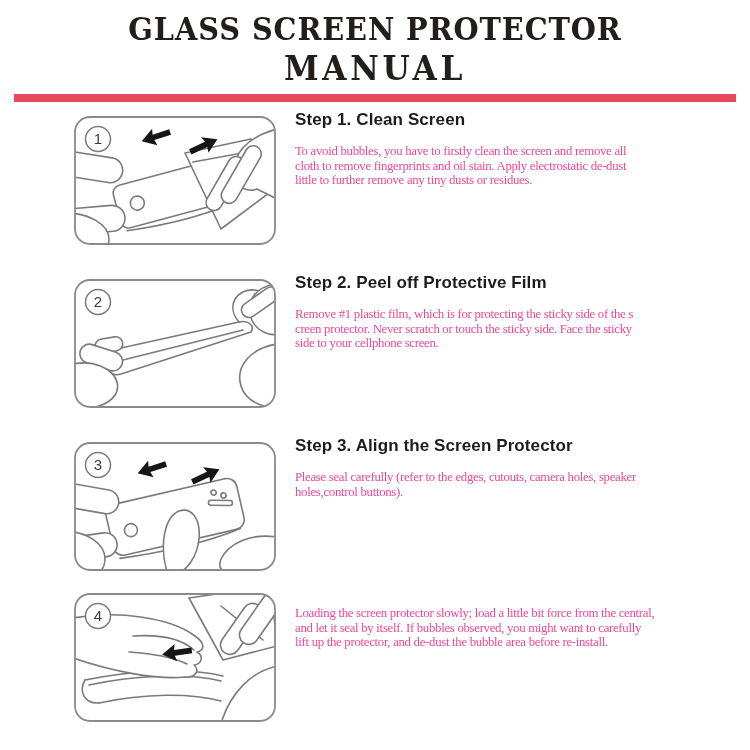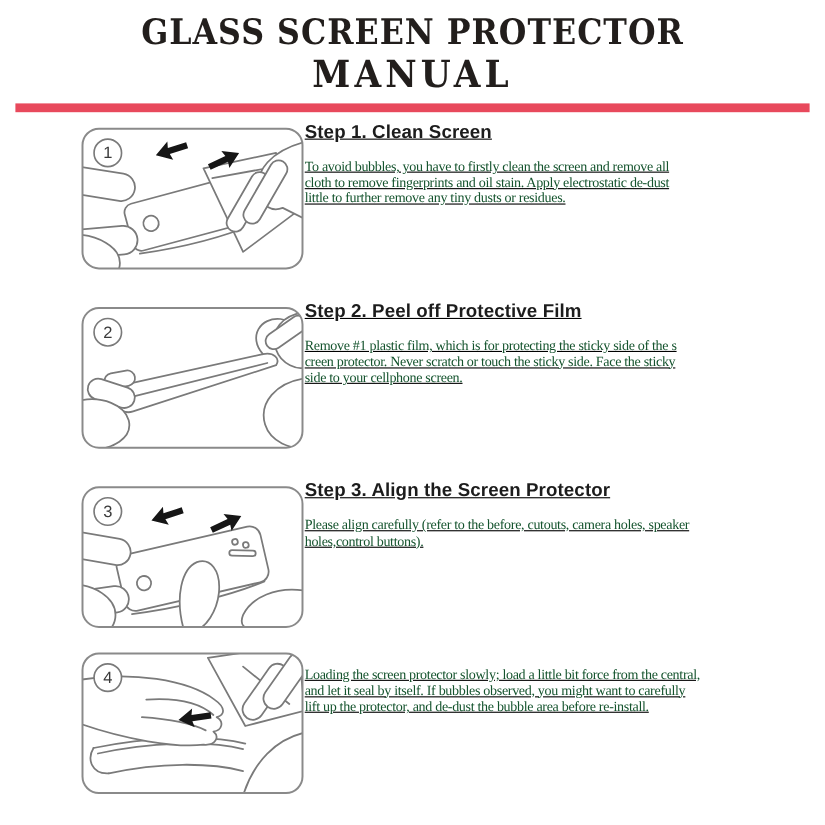--- a/index.html
+++ b/index.html
@@ -21,28 +21,28 @@
   }
   .rule{height:8px;margin:8px 14px 0 14px;background:#e8495c;}
 
   
   main{padding:13px 0 0 73px;}
   .step{display:flex;align-items:flex-start;margin-bottom:32px;}
   .step.gap-small{margin-bottom:20px;}
   .step:last-child{margin-bottom:0;}
   .illus{width:204px;height:131px;flex:none;}
   .illus svg{display:block;}
-  .stext{width:455px;text-decoration:underline;}
+  .stext{margin-left:18px;width:455px;}
   .step-heading{
     margin:-5px 0 0;color:#1c1c1c;
     font-family:"Liberation Sans",sans-serif;
     font-size:17px;font-weight:bold;letter-spacing:0.1px;
   }
   .body-lines{
-    margin-top:14px;color:#14532d;
+    margin-top:14px;color:#ec4899;
     font-family:"Liberation Serif",serif;
     font-size:12.8px;line-height:14.6px;letter-spacing:-0.3px;
     white-space:nowrap;
   }
   .badge-num{
     font-family:"Liberation Sans",sans-serif;font-size:15px;fill:#3a3a3a;
   }
 </style>
 </head>
 <body>
@@ -179,21 +179,21 @@
             <path d="M0 7.5 L12 0 L10.8 5 L26 5 L26 10 L10.8 10 L12 15 Z" transform="translate(150,36) rotate(155) scale(1.15)"></path>
           </g>
           <rect x="2" y="2" width="200" height="127" rx="15" fill="none" stroke="#8a8a8a" stroke-width="1.8"></rect>
           <circle cx="25" cy="24" r="12.5" fill="#fff" stroke="#7a7a7a" stroke-width="1.5"></circle>
           <text class="badge-num" x="25" y="29" text-anchor="middle">3</text>
         </svg>
       </div>
       <div class="stext">
         <h2 class="step-heading">Step 3. Align the Screen Protector</h2>
         <div class="body-lines">
-          <div>Please align carefully (refer to the before, cutouts, camera holes, speaker</div>
+          <div>Please seal carefully (refer to the edges, cutouts, camera holes, speaker</div>
           <div>holes,control buttons).</div>
         </div>
       </div>
     </section>
 
     <section class="step">
       <div class="illus">
         <svg width="204" height="131" viewBox="0 0 204 131">
           <defs>
               <clipPath id="c4">

